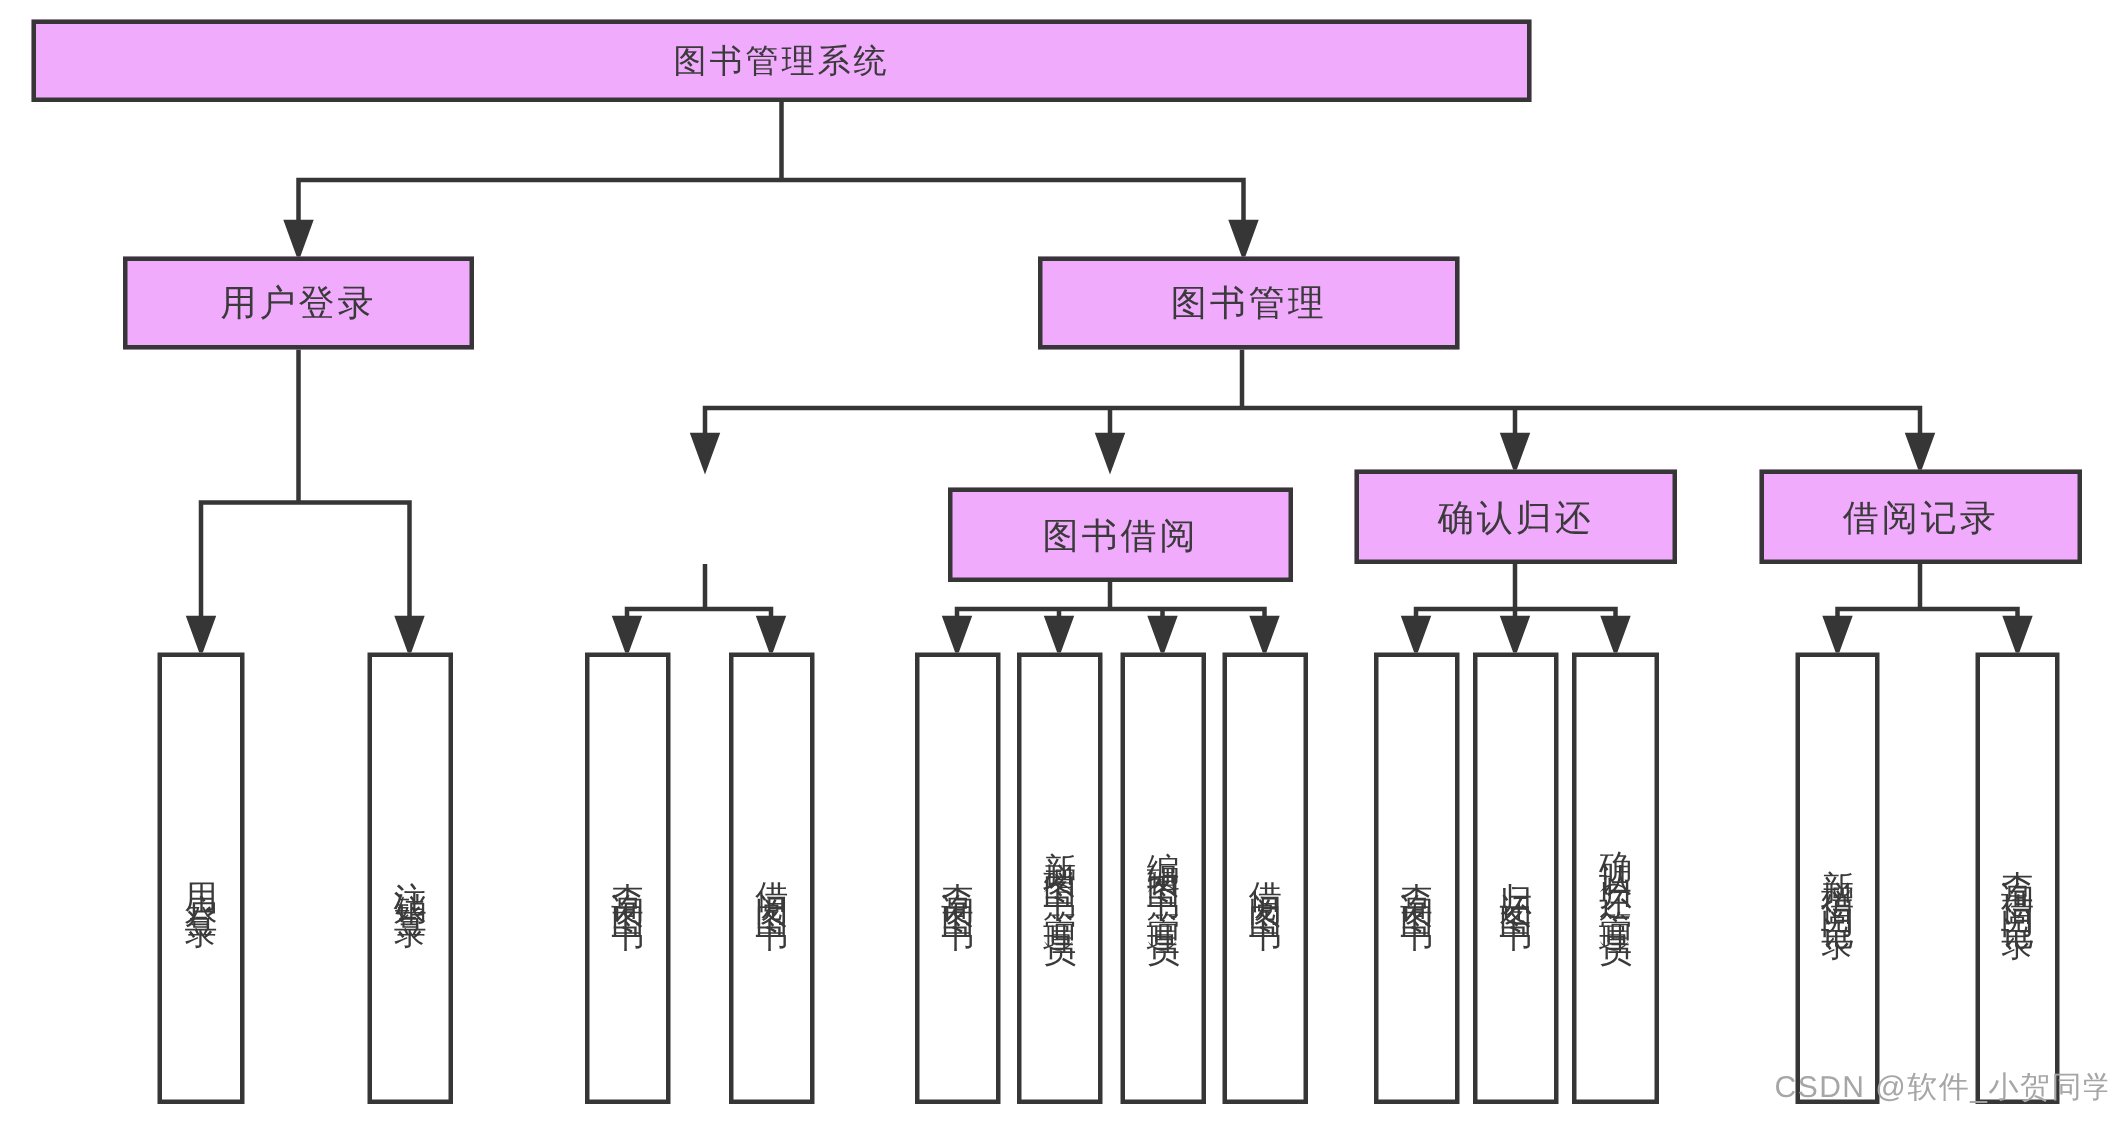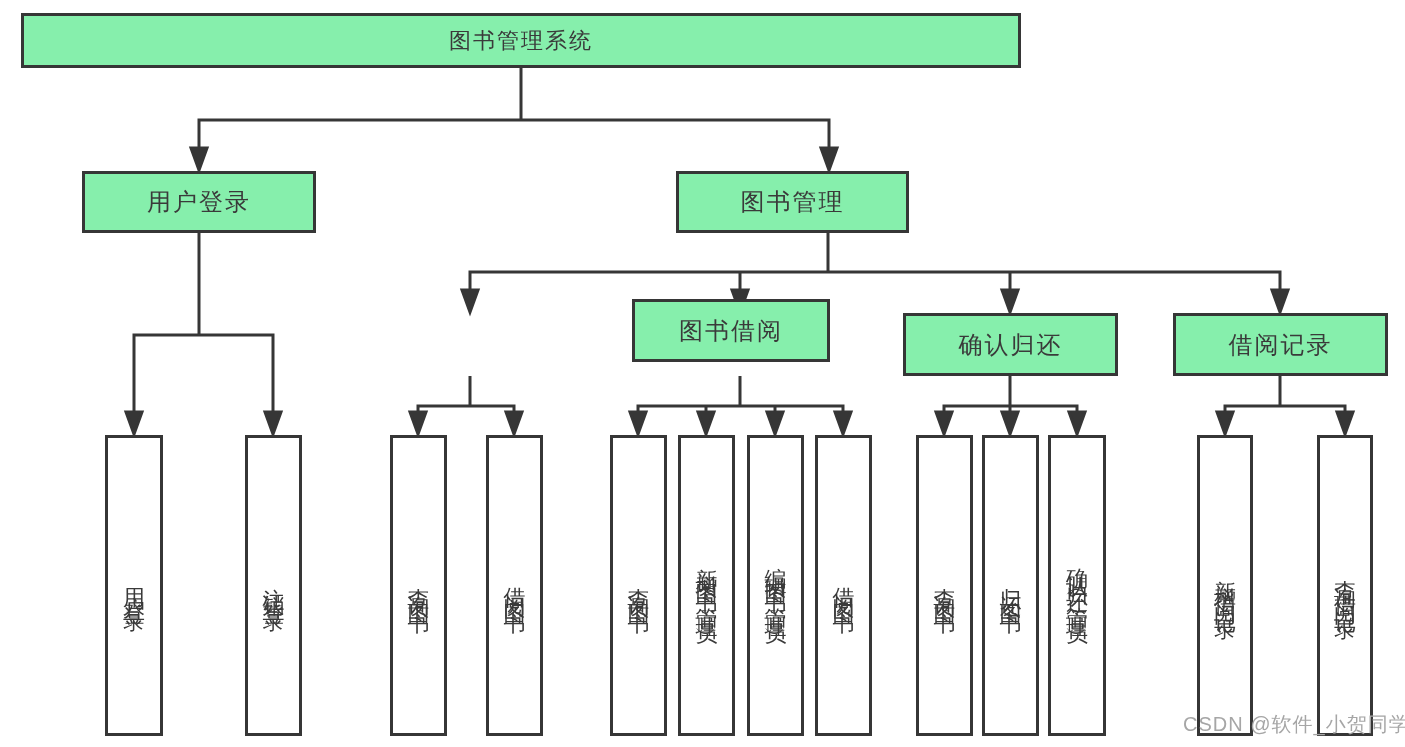--- a/index.html
+++ b/index.html
@@ -3,21 +3,21 @@
 <meta charset="utf-8">
 <style>
   html,body{margin:0;padding:0;background:#ffffff;}
   .stage{
     position:relative;width:1405px;height:747px;background:#ffffff;overflow:hidden;
     font-family:"Liberation Sans","DejaVu Sans",sans-serif;
   }
   .stage svg{position:absolute;left:0;top:0;z-index:1;}
   .hbox{
     position:absolute;box-sizing:border-box;z-index:2;
-    border:3px solid #363636;background:#86efac;
+    border:3px solid #363636;background:#f0abfc;
     display:flex;align-items:center;justify-content:center;
     font-size:24px;color:#3a3a3a;letter-spacing:2px;white-space:nowrap;
   }
   .hbox.root{font-size:22px;}
   .vbox{
     position:absolute;box-sizing:border-box;z-index:2;top:435px;height:301px;
     border:3px solid #363636;background:#ffffff;
     display:flex;align-items:center;justify-content:center;
   }
   .vtext{
@@ -86,25 +86,25 @@
     </g>
   </svg>
 
   <div class="hbox root" style="left:21px;top:13px;width:1000px;height:55px">
     <span>图书管理系统</span>
   </div>
 
   <div class="hbox" style="left:82px;top:171px;width:234px;height:62px">
     <span>用户登录</span>
   </div>
-  <div class="hbox" style="left:676px;top:171px;width:233px;height:62px">
+  <div class="hbox" style="left:692px;top:171px;width:281px;height:62px">
     <span>图书管理</span>
   </div>
 
-  <div class="hbox" style="left:632px;top:299px;width:198px;height:63px">
+  <div class="hbox" style="left:632px;top:325px;width:230px;height:63px">
     <span>图书借阅</span>
   </div>
   <div class="hbox" style="left:903px;top:313px;width:215px;height:63px">
     <span>确认归还</span>
   </div>
   <div class="hbox" style="left:1173px;top:313px;width:215px;height:63px">
     <span>借阅记录</span>
   </div>
 
   <div class="vbox" style="left:105px;width:58px">

